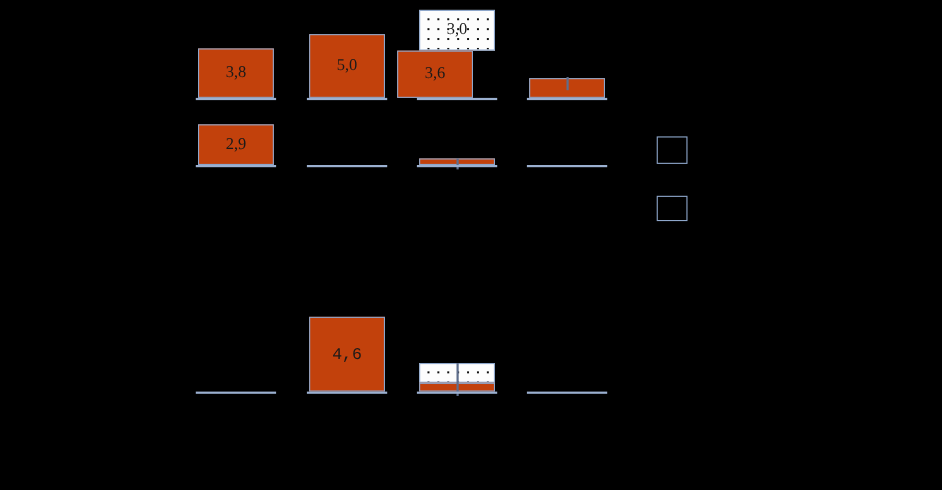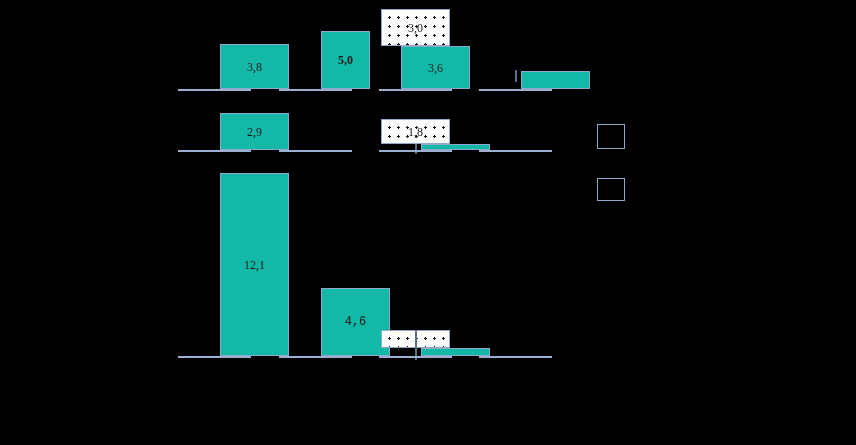--- a/index.html
+++ b/index.html
@@ -3,49 +3,49 @@
 <meta charset="utf-8">
 <style>
   html,body{margin:0;padding:0;background:#000;}
   body{width:856px;height:445px;overflow:hidden;
        font-family:"Liberation Serif", serif;color:#000;}
   #chart{position:relative;width:856px;height:445px;background:#000;}
 
   .bar{position:absolute;box-sizing:border-box;
        border:1px solid #8ea7cb;
        display:flex;align-items:center;justify-content:center;}
-  .bar.solid{background:#14b8a6;margin-left:40px;}
+  .bar.solid{background:#c2410c;}
   .bar.dotted{
      background-color:#fdfdfd;
      background-image:radial-gradient(#111 1.05px, transparent 1.15px);
      background-size:9px 9px;
      background-position:3px 3px;
   }
-  .bar-label{font-size:12px;line-height:1;color:#1a1a1a;
+  .bar-label{font-size:15px;line-height:1;color:#1a1a1a;
              letter-spacing:0px;white-space:nowrap;}
 
   .baseline{position:absolute;height:0;border-top:2px solid #9bb0d0;}
   .tick{position:absolute;width:0;border-left:2px solid #5e6e8c;}
 
   .axis-text{position:absolute;color:#000;font-size:13px;white-space:nowrap;}
   .legend-sw{position:absolute;box-sizing:border-box;border:1px solid #8ea7cb;}
   .legend-text{position:absolute;color:#000;font-size:13px;white-space:nowrap;}
   .title{position:absolute;color:#000;font-size:15px;white-space:nowrap;}
 </style>
 </head>
 <body>
 
 <div id="chart">
 
   <div class="bar solid" style="left:180px;top:44px;width:69px;height:45px;">
     <span class="bar-label">3,8</span>
   </div>
   <div class="baseline" style="left:178px;top:89px;width:73px;"></div>
 
-  <div class="bar solid" style="left:281px;top:31px;width:49px;height:58px;font-weight:bold;">
+  <div class="bar solid" style="left:281px;top:31px;width:69px;height:58px;">
     <span class="bar-label">5,0</span>
   </div>
   <div class="baseline" style="left:279px;top:89px;width:73px;"></div>
 
   <div class="bar dotted" style="left:381px;top:9px;width:69px;height:37px;">
     <span class="bar-label">3,0</span>
   </div>
   <div class="bar solid" style="left:361px;top:46px;width:69px;height:43px;">
     <span class="bar-label">3,6</span>
   </div>
@@ -55,32 +55,26 @@
   <div class="tick" style="left:515px;top:70px;height:12px;"></div>
   <div class="baseline" style="left:479px;top:89px;width:73px;"></div>
 
   <div class="bar solid" style="left:180px;top:113px;width:69px;height:37px;">
     <span class="bar-label">2,9</span>
   </div>
   <div class="baseline" style="left:178px;top:150px;width:73px;"></div>
 
   <div class="baseline" style="left:279px;top:150px;width:73px;"></div>
 
-  <div class="bar dotted" style="left:381px;top:119px;width:69px;height:25px;">
-    <span class="bar-label">1,8</span>
-  </div>
   <div class="bar solid" style="left:381px;top:144px;width:69px;height:6px;"></div>
   <div class="tick" style="left:415px;top:144px;height:10px;"></div>
   <div class="baseline" style="left:379px;top:150px;width:73px;"></div>
 
   <div class="baseline" style="left:479px;top:150px;width:73px;"></div>
 
-  <div class="bar solid" style="left:180px;top:173px;width:69px;height:183px;">
-    <span class="bar-label">12,1</span>
-  </div>
   <div class="baseline" style="left:178px;top:356px;width:73px;"></div>
 
   <div class="bar solid" style="left:281px;top:288px;width:69px;height:68px;font-family:Liberation Mono, monospace;">
     <span class="bar-label">4,6</span>
   </div>
   <div class="baseline" style="left:279px;top:356px;width:73px;"></div>
 
   <div class="bar dotted" style="left:381px;top:330px;width:69px;height:18px;"></div>
   <div class="bar solid" style="left:381px;top:348px;width:69px;height:8px;"></div>
   <div class="tick" style="left:415px;top:330px;height:30px;"></div>

